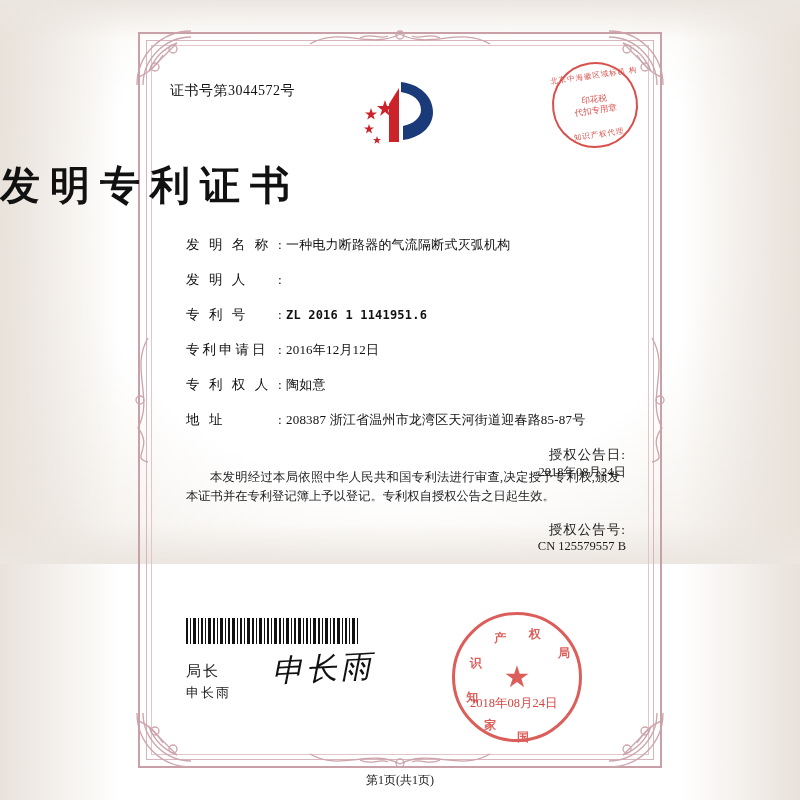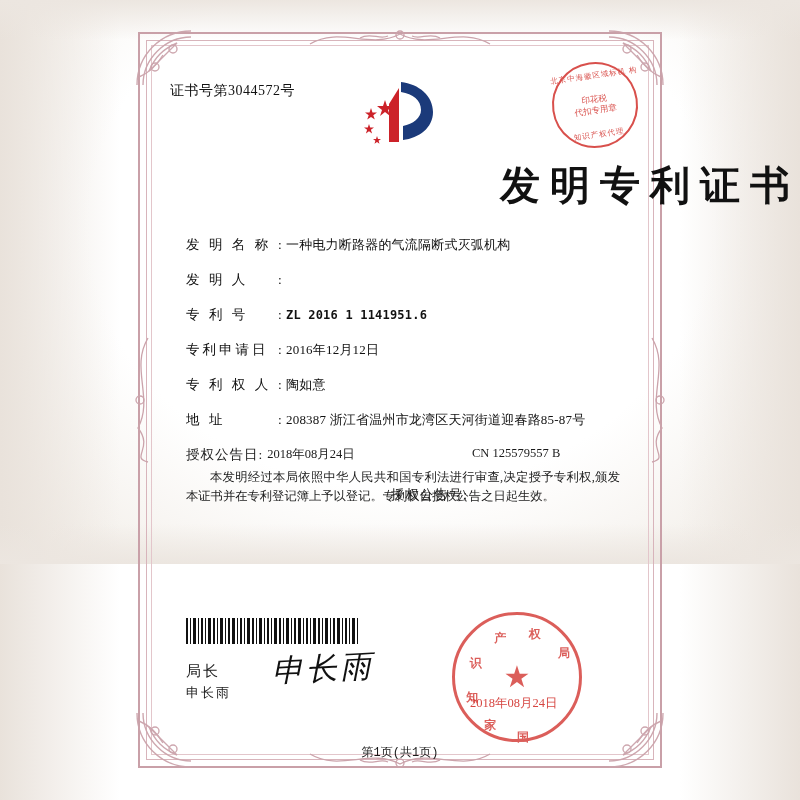--- a/index.html
+++ b/index.html
@@ -130,21 +130,21 @@
     left: 0; bottom: 6px; width: 100%;
     text-align: center;
     font-size: 7.5px;
     letter-spacing: 1px;
   }
 
   .title {
     position: absolute;
     left: 0; right: 0;
     top: 158px;
-    text-align: right;
+    text-align: left;
     font-size: 40px;
     font-weight: bold;
     letter-spacing: 10px;
     color: #111;
     font-family: "DejaVu Serif", serif;
   }
 
   
   .fields {
     position: absolute;
@@ -174,23 +174,24 @@
     letter-spacing: .2px;
   }
   .field-value.mono {
     font-family: "DejaVu Sans Mono", monospace;
     font-size: 12px;
     font-weight: bold;
   }
 
   .row-dual {
     display: flex;
-    align-items: flex-start;
+    align-items: flex-end;
     font-size: 13.5px;
     margin-bottom: 17px;
+    flex-direction: column;
   }
   .row-dual .seg-label {
     letter-spacing: 1px;
     white-space: nowrap;
   }
   .row-dual .seg-value {
     font-size: 12.5px;
     margin-left: 4px;
     white-space: nowrap;
   }
@@ -286,25 +287,24 @@
     left: 470px;
     top: 695px;
     font-size: 12.5px;
     color: #d2322d;
     opacity: .9;
   }
 
   .page-footer {
     position: absolute;
     left: 0; right: 0;
-    top: 744px;
+    top: 772px;
     text-align: center;
     font-size: 12px;
     color: #1a1a1a;
-    font-family: Liberation Mono, monospace;
   }
 
   
   .paper-edge-l {
     position: absolute; left:0; top:0; width: 120px; height: 800px;
     background: linear-gradient(to right, #e9e2db 0%, rgba(255,255,255,0) 100%);
     pointer-events: none;
   }
   .paper-edge-r {
     position: absolute; right:0; top:0; width: 120px; height: 800px;

